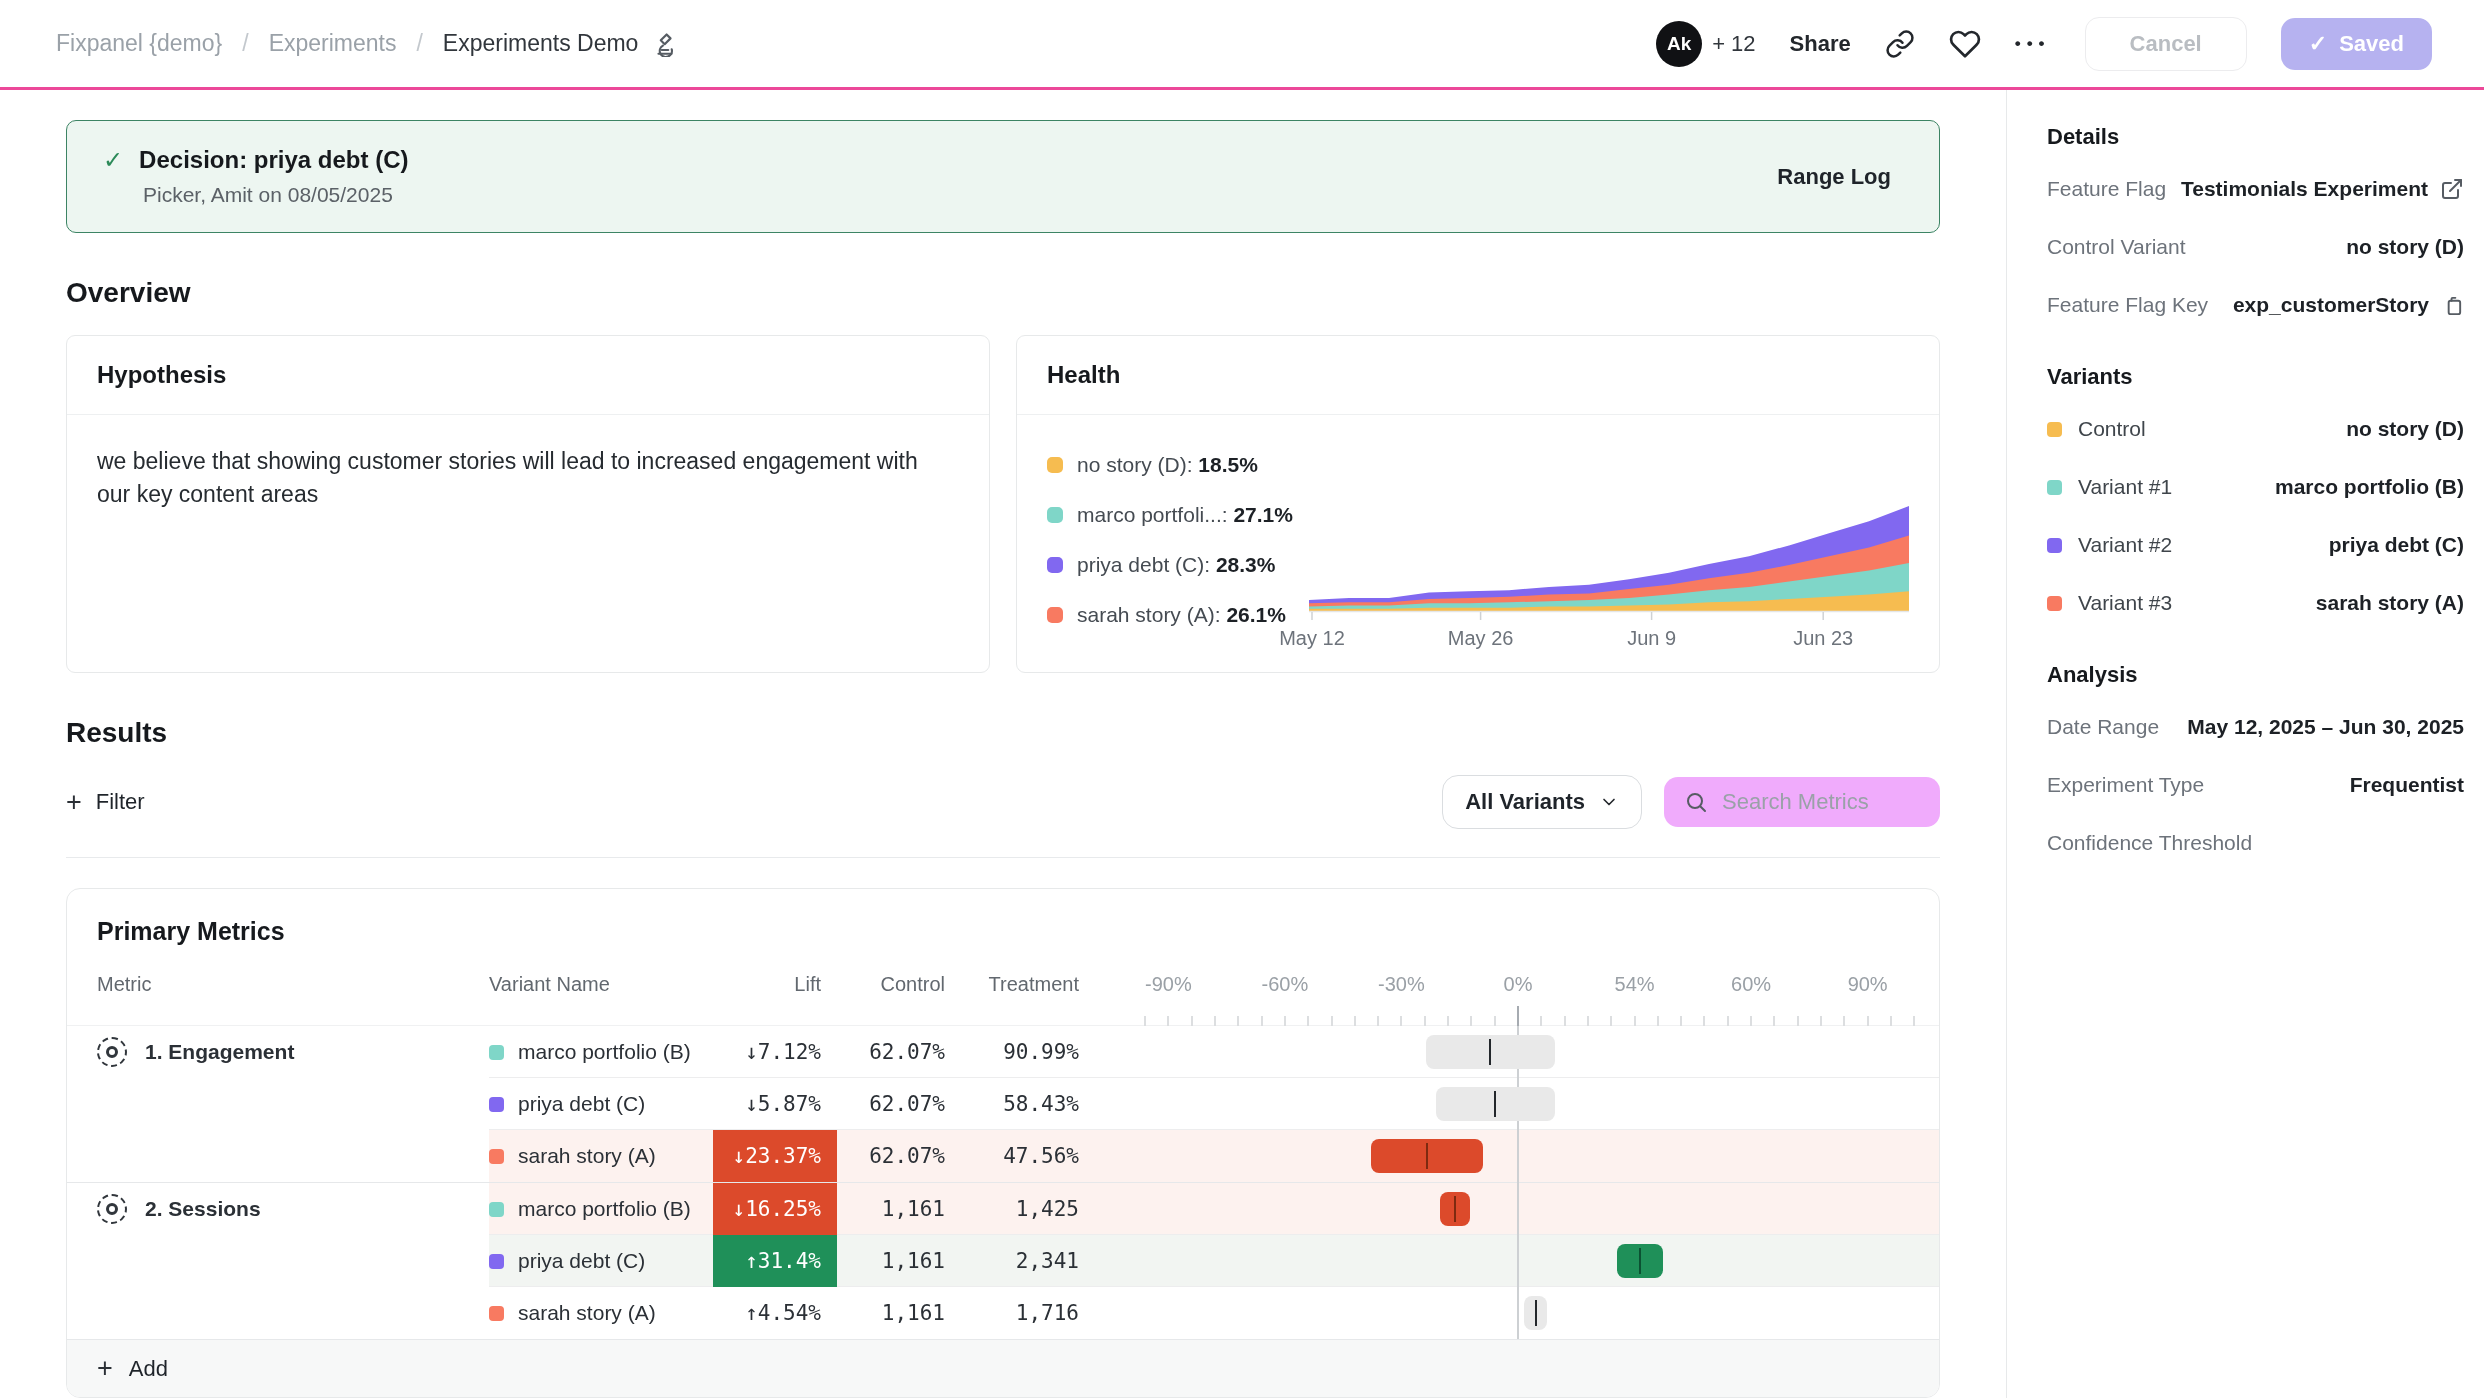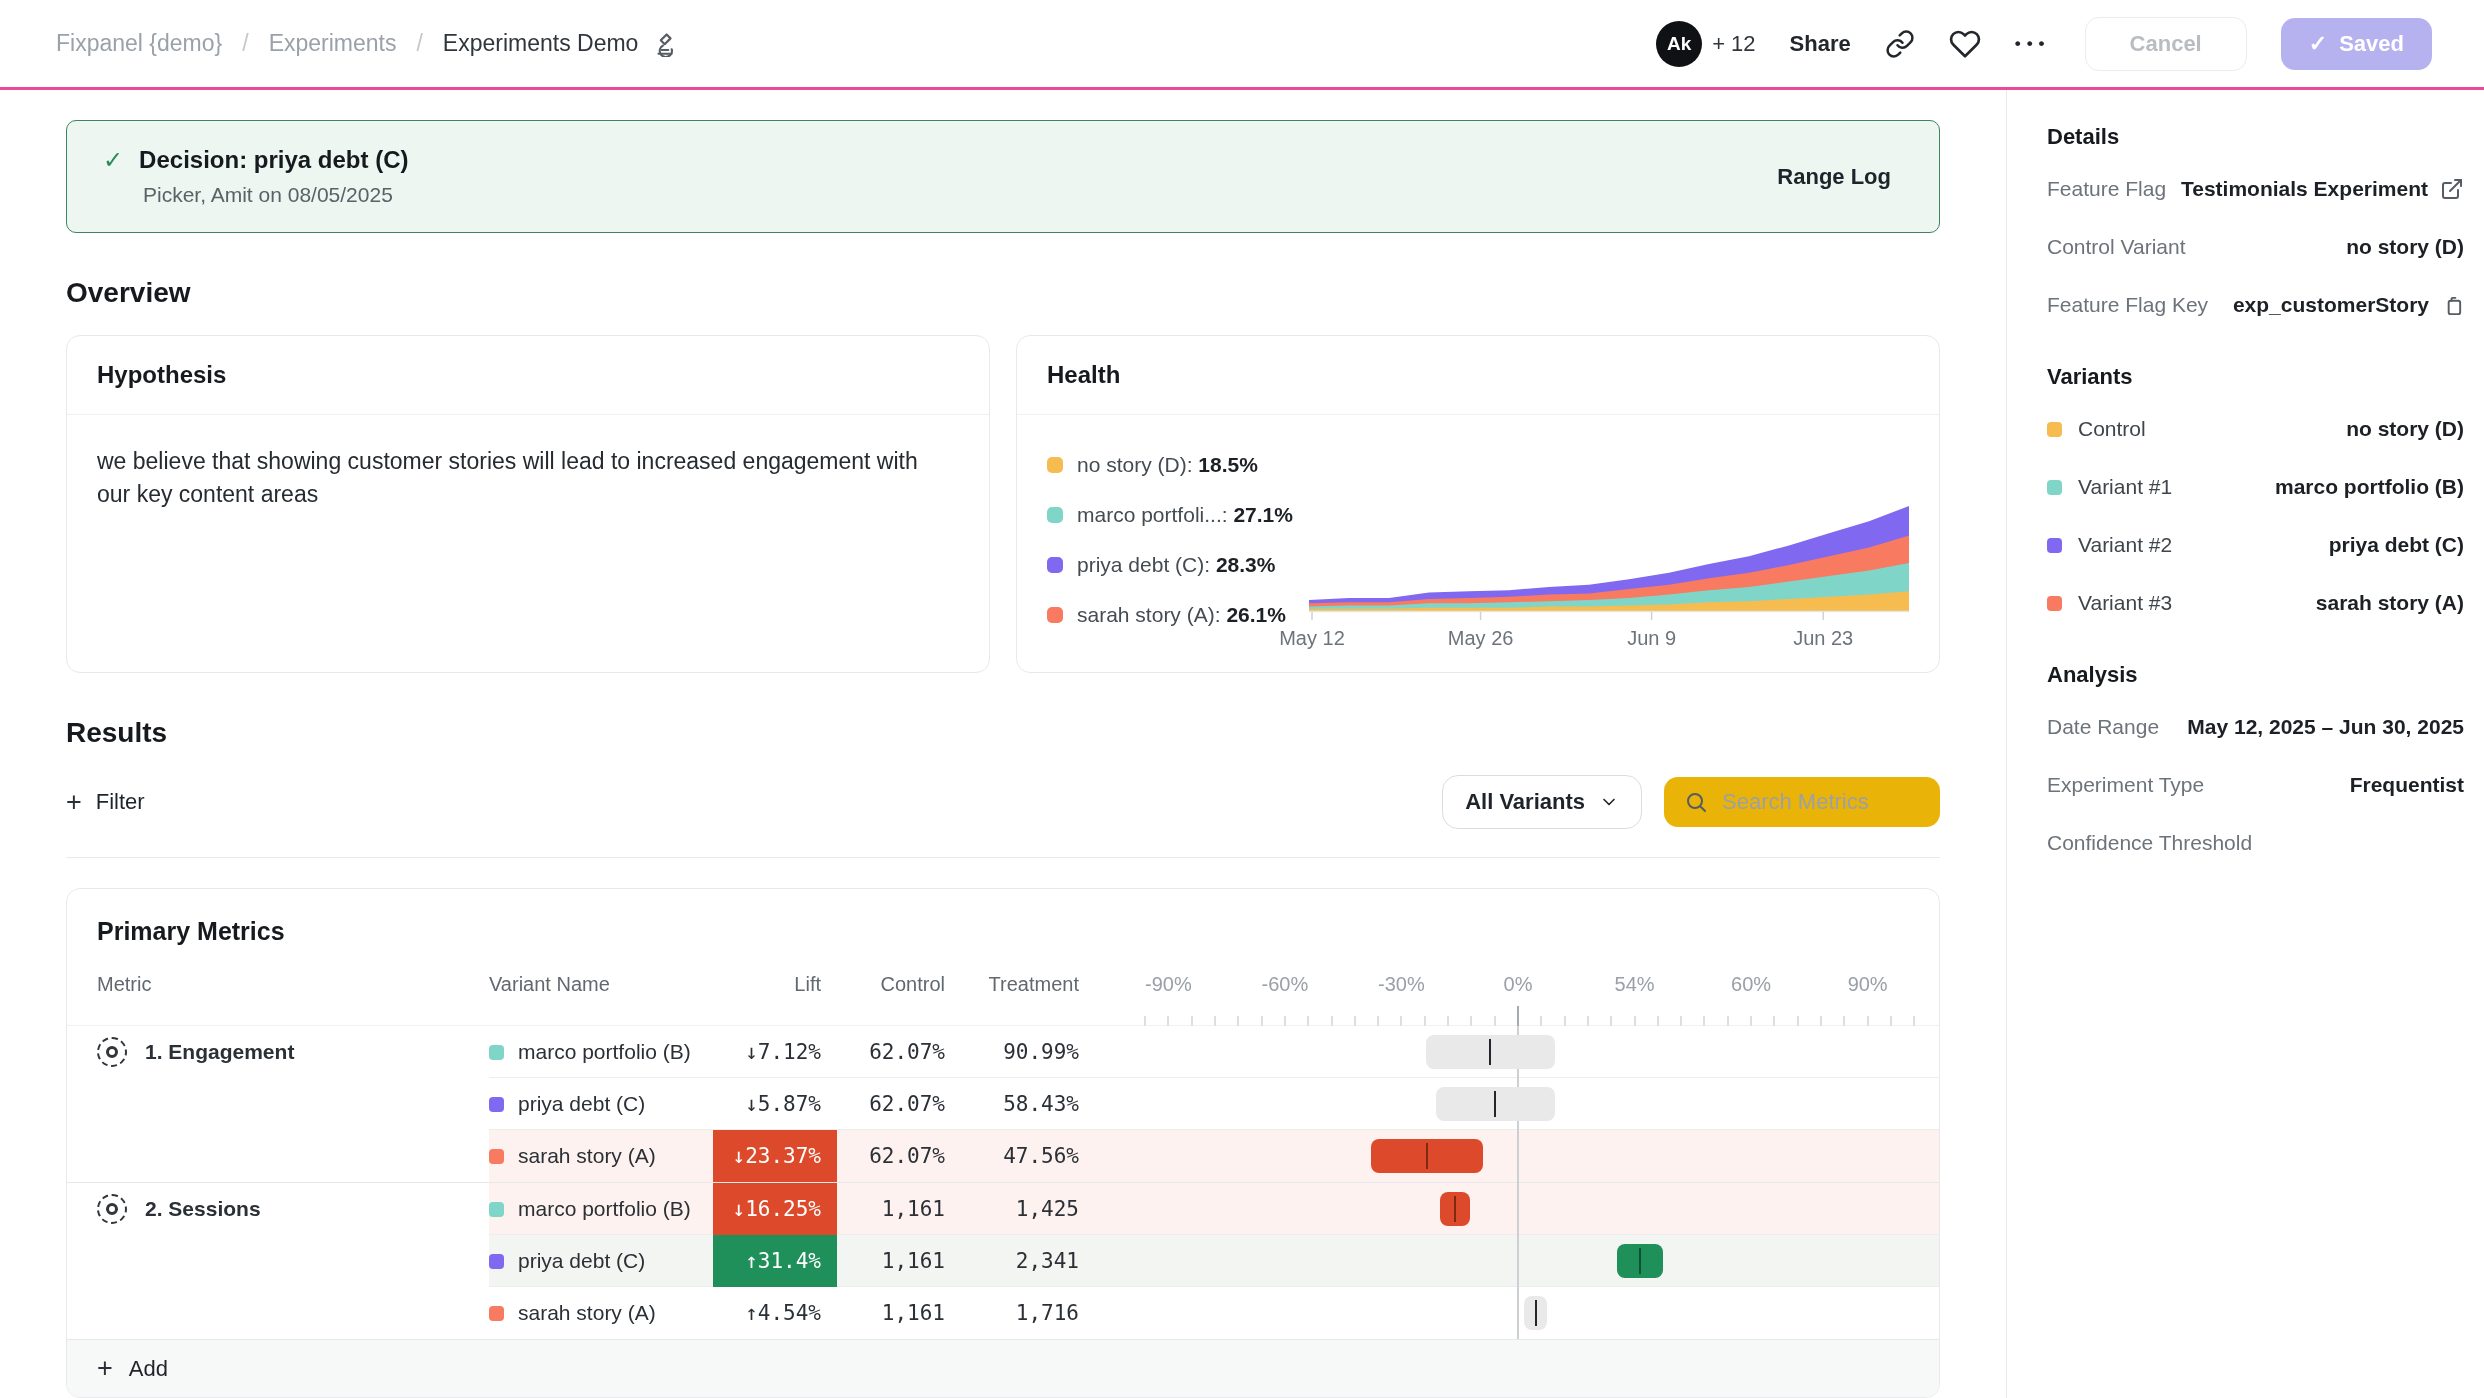--- a/index.html
+++ b/index.html
@@ -34,39 +34,39 @@
   .banner-left { flex:1; }
   .banner-titlerow { display:flex; align-items:center; gap:16px; }
   .banner-check { font-size:24px; }
   .banner-title { font-size:24px; font-weight:700; color:#16191d; }
   .banner-sub { margin-left:40px; margin-top:9px; font-size:21px; color:#5b6167; }
   .banner-action { font-size:22px; font-weight:600; color:#1f242a; margin-right:12px; cursor:pointer; }
 
   .h-section { margin:44px 66px 0; font-size:28px; font-weight:700; color:#16191d; }
 
   .cards-row { margin:26px 66px 0; display:flex; gap:26px; }
-  .card { flex:1; border:1px solid #e7e9ea; border-radius:14px; background:#fff; height:338px; overflow:hidden; }
+  .card { flex:1; border:1px solid #e7e9ea; border-radius:9px; background:#fff; height:338px; overflow:hidden; }
   .card-head { padding:25px 30px; font-size:24px; font-weight:700; color:#16191d; border-bottom:1px solid #eef0f1; }
   .hyp-body { padding:30px; font-size:23px; line-height:1.45; color:#262b30; max-width:900px; }
   .health-body { position:relative; height:258px; }
   .legend { position:absolute; left:30px; top:38px; }
   .legend-item { display:flex; align-items:center; gap:14px; margin-bottom:26px; font-size:21px; color:#454b52; }
   .legend-sq { width:16px; height:16px; border-radius:5px; flex:none; }
   .legend-item b { color:#1d2126; }
   .health-chart { position:absolute; right:30px; top:28px; width:600px; height:212px; }
   .hc-labels { position:relative; height:30px; margin-top:2px; }
   .hc-labels span { position:absolute; top:0; transform:translateX(-50%); font-size:20px; color:#6d737b; white-space:nowrap; }
 
   .filter-row { margin:26px 66px 0; display:flex; align-items:center; }
   .filter-btn { display:flex; align-items:center; gap:14px; font-size:22px; color:#1f242a; cursor:pointer; }
   .plus { font-size:27px; font-weight:400; line-height:1; color:#2b3036; }
   .right-controls { margin-left:auto; display:flex; align-items:center; gap:22px; }
   .variants-btn { display:flex; align-items:center; gap:14px; border:1px solid #dadde0; border-radius:16px;
     padding:13px 22px; font-size:22px; font-weight:600; color:#1f242a; background:#fff; cursor:pointer; }
-  .searchbox { display:flex; align-items:center; gap:14px; background:#eab308; border-radius:14px;
+  .searchbox { display:flex; align-items:center; gap:14px; background:#f0abfc; border-radius:14px;
     padding:12px 20px; width:276px; }
   .searchbox input { border:none; outline:none; background:transparent; font-size:22px; width:190px;
     font-family:"Liberation Sans","DejaVu Sans",sans-serif; color:#31363c; }
   .searchbox input::placeholder { color:#9aa1a8; }
   .rule { margin:28px 66px 0; border-top:1px solid #e8eaec; }
 
   
   .pm-card { margin:30px 66px 0; border:1px solid #e7e9ea; border-radius:14px; background:#fff; overflow:hidden; }
   .pm-title { padding:28px 30px 18px; font-size:25px; font-weight:700; color:#16191d; }
   .pm-grid { display:grid; grid-template-columns:422px 224px 124px 128px 134px 26px 1fr; align-items:center; }

